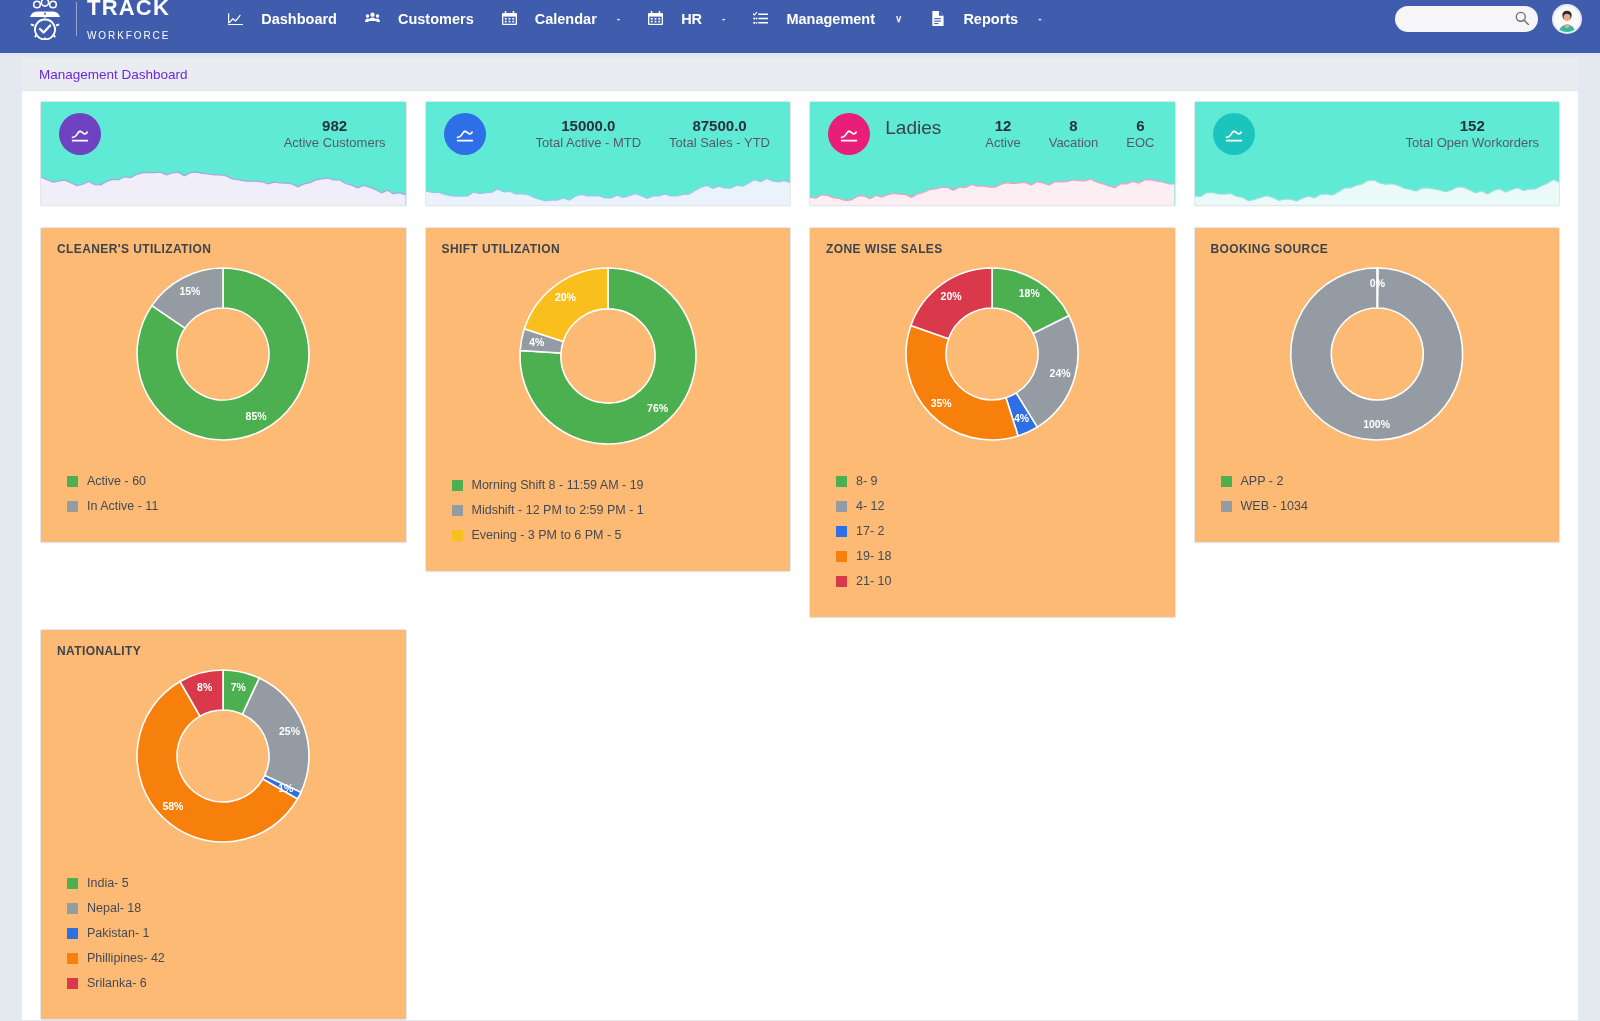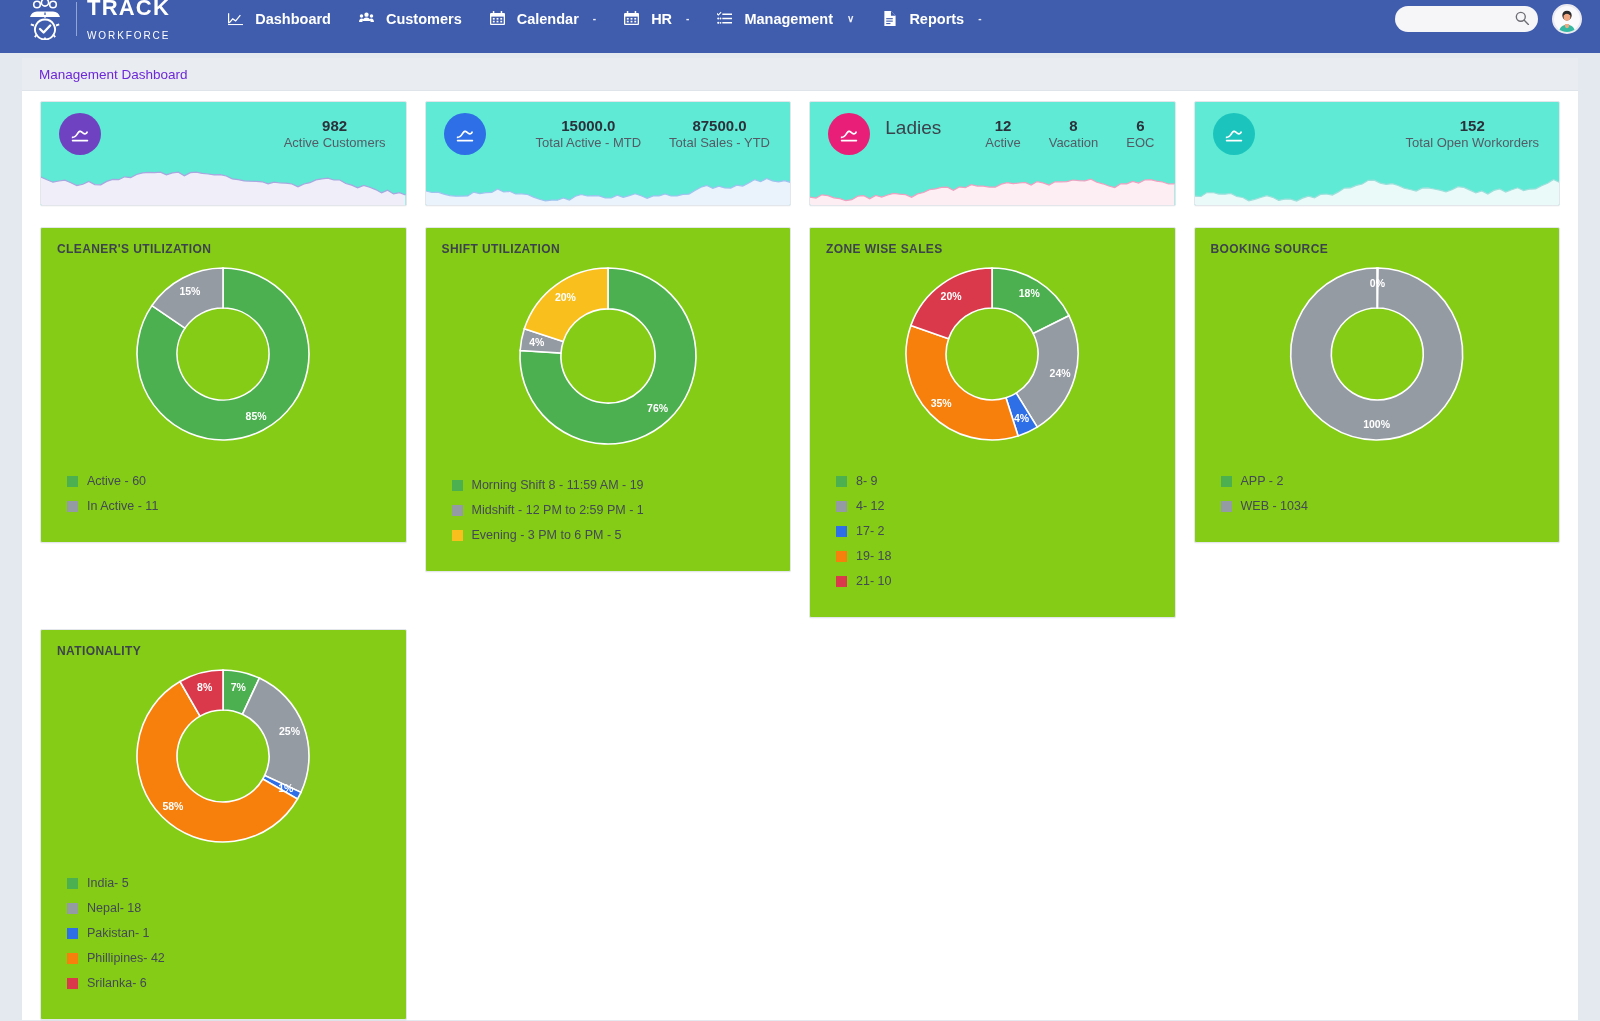--- a/index.html
+++ b/index.html
@@ -21,21 +21,21 @@
   }
   .brand { display: flex; align-items: center; height: 44px; }
   .brand-mark { width: 46px; height: 42px; position: relative; }
   .brand-divider { width: 1px; height: 34px; background: rgba(255,255,255,.45); margin: 0 10px 0 8px; }
   .brand-text { line-height: 1; color: #fff; }
   .brand-top { font-size: 22px; font-weight: bold; letter-spacing: 1.2px; }
   .brand-sub { font-size: 10px; letter-spacing: 1.9px; margin-top: 12px; }
 
   .nav-items { display: flex; align-items: center; margin-left: 44px; gap: 0; }
   .nav-item {
-    display: flex; align-items: center; gap: 12px;
+    display: flex; align-items: center; gap: 18px;
     color: #fff; font-size: 14.5px; font-weight: bold;
     padding: 6px 14px; cursor: pointer; white-space: nowrap;
   }
   .nav-item .caret { font-size: 10px; opacity: .9; margin-left: 2px; }
   .nav-ico { display: inline-flex; width: 15px; height: 15px; }
   .nav-ico svg { width: 15px; height: 15px; fill: #fff; }
 
   .nav-right { position: absolute; right: 18px; display: flex; align-items: center; gap: 14px; }
   .search-wrap { position: relative; }
   .search-input {
@@ -81,21 +81,21 @@
   .kpi-stats { display: flex; flex: 1; justify-content: flex-end; align-items: flex-start; }
   .kpi-stat { text-align: center; padding-left: 28px; }
   .kpi-val { font-size: 15px; font-weight: bold; color: #2b313b; line-height: 1.25; }
   .kpi-lab { font-size: 13px; color: #555b66; line-height: 1.25; }
   .kpi-name { font-size: 19px; color: #3c424c; padding-right: 16px; }
   .spark { position: absolute; left: 0; right: 0; bottom: 0; height: 40px; }
   .spark svg { width: 100%; height: 40px; display: block; }
 
   
   .chart-card {
-    background: #84cc16; border: 1px solid #e3e6eb; border-radius: 2px;
+    background: #fdba74; border: 1px solid #e3e6eb; border-radius: 2px;
     margin-top: 11px; padding: 14px 16px 18px 16px;
     box-shadow: 0 1px 1px rgba(0,0,0,.03);
   }
   .chart-title {
     font-size: 12px; font-weight: bold; color: #3d434c;
     letter-spacing: .4px; margin-bottom: 4px;
   }
   .donut-wrap { display: flex; justify-content: center; padding: 6px 0 10px 0; }
   .donut { position: relative; }
   .donut svg { display: block; }

